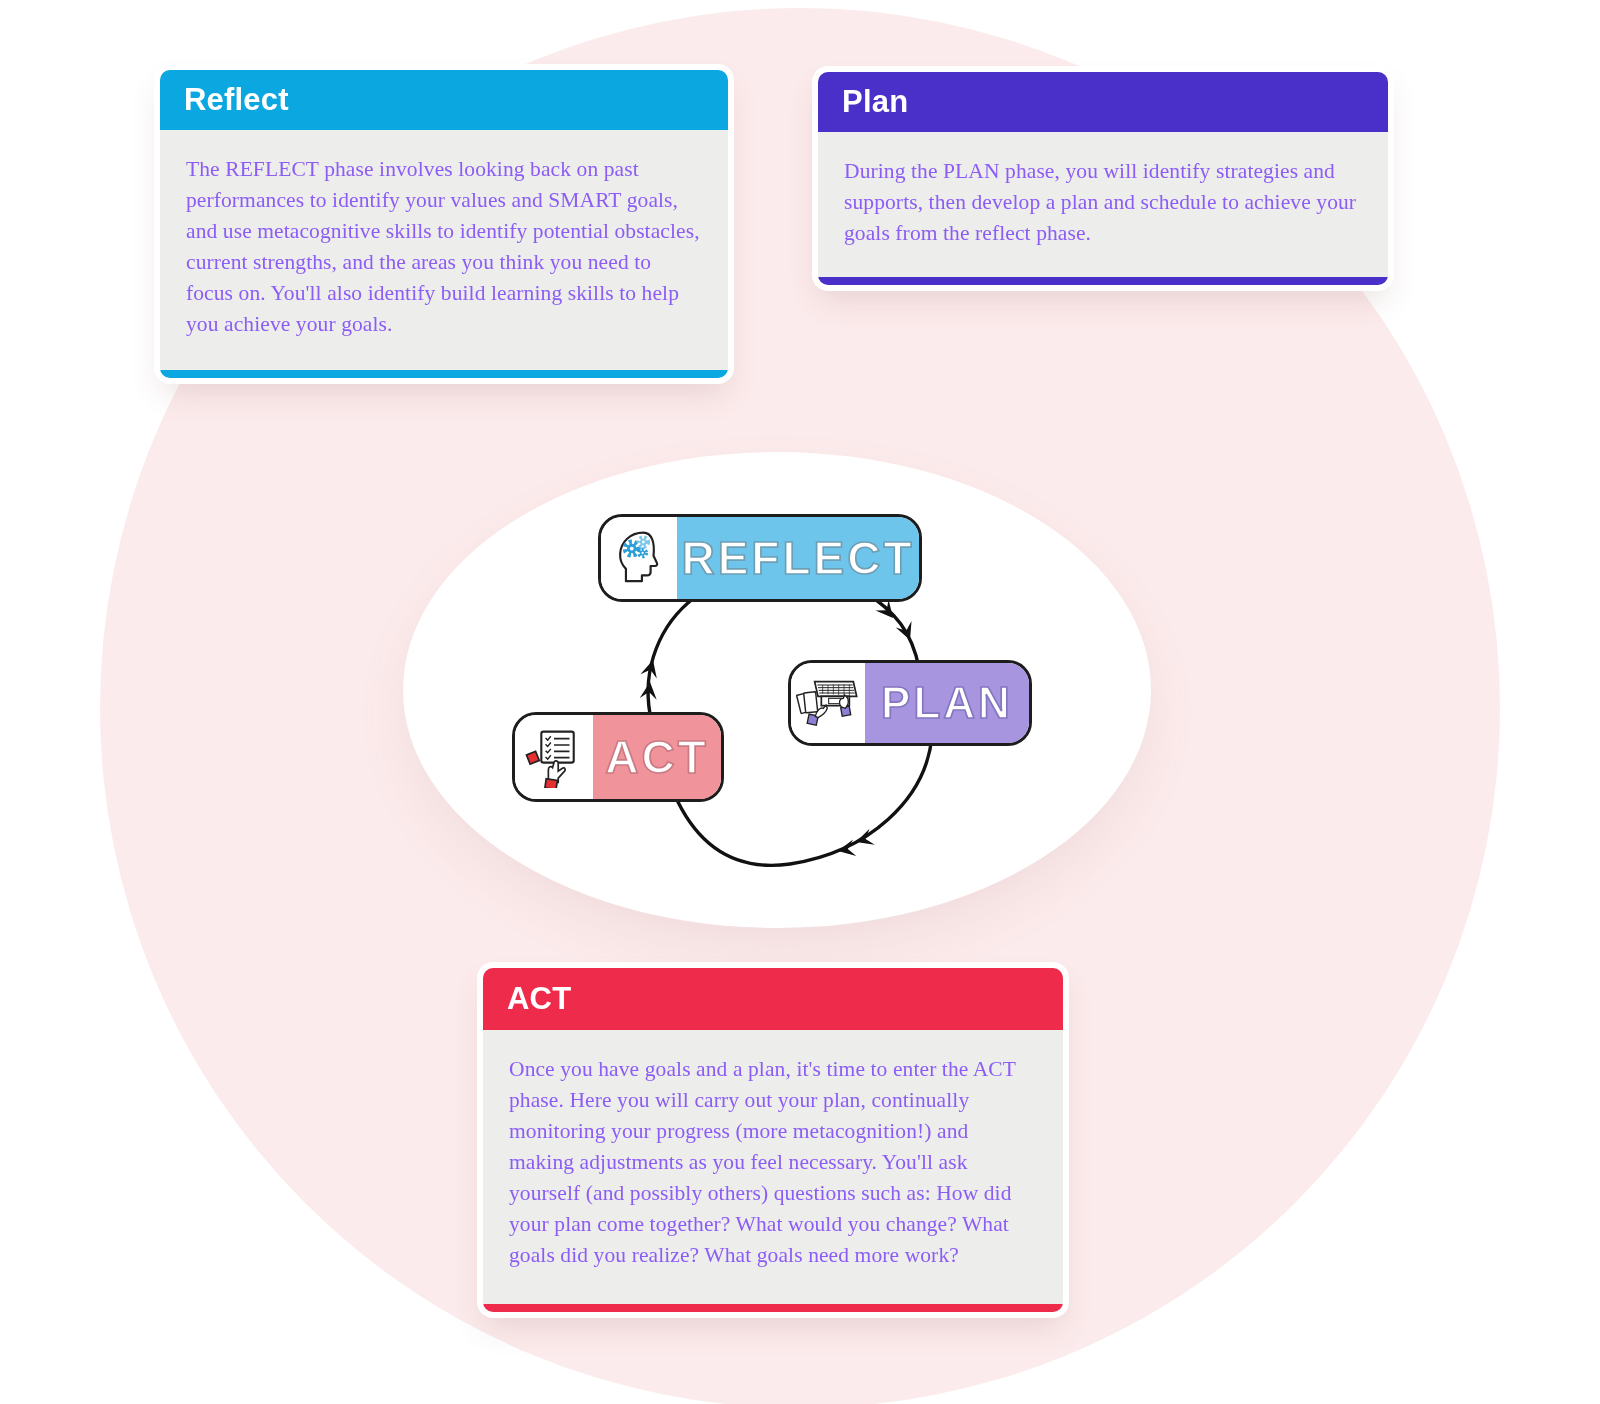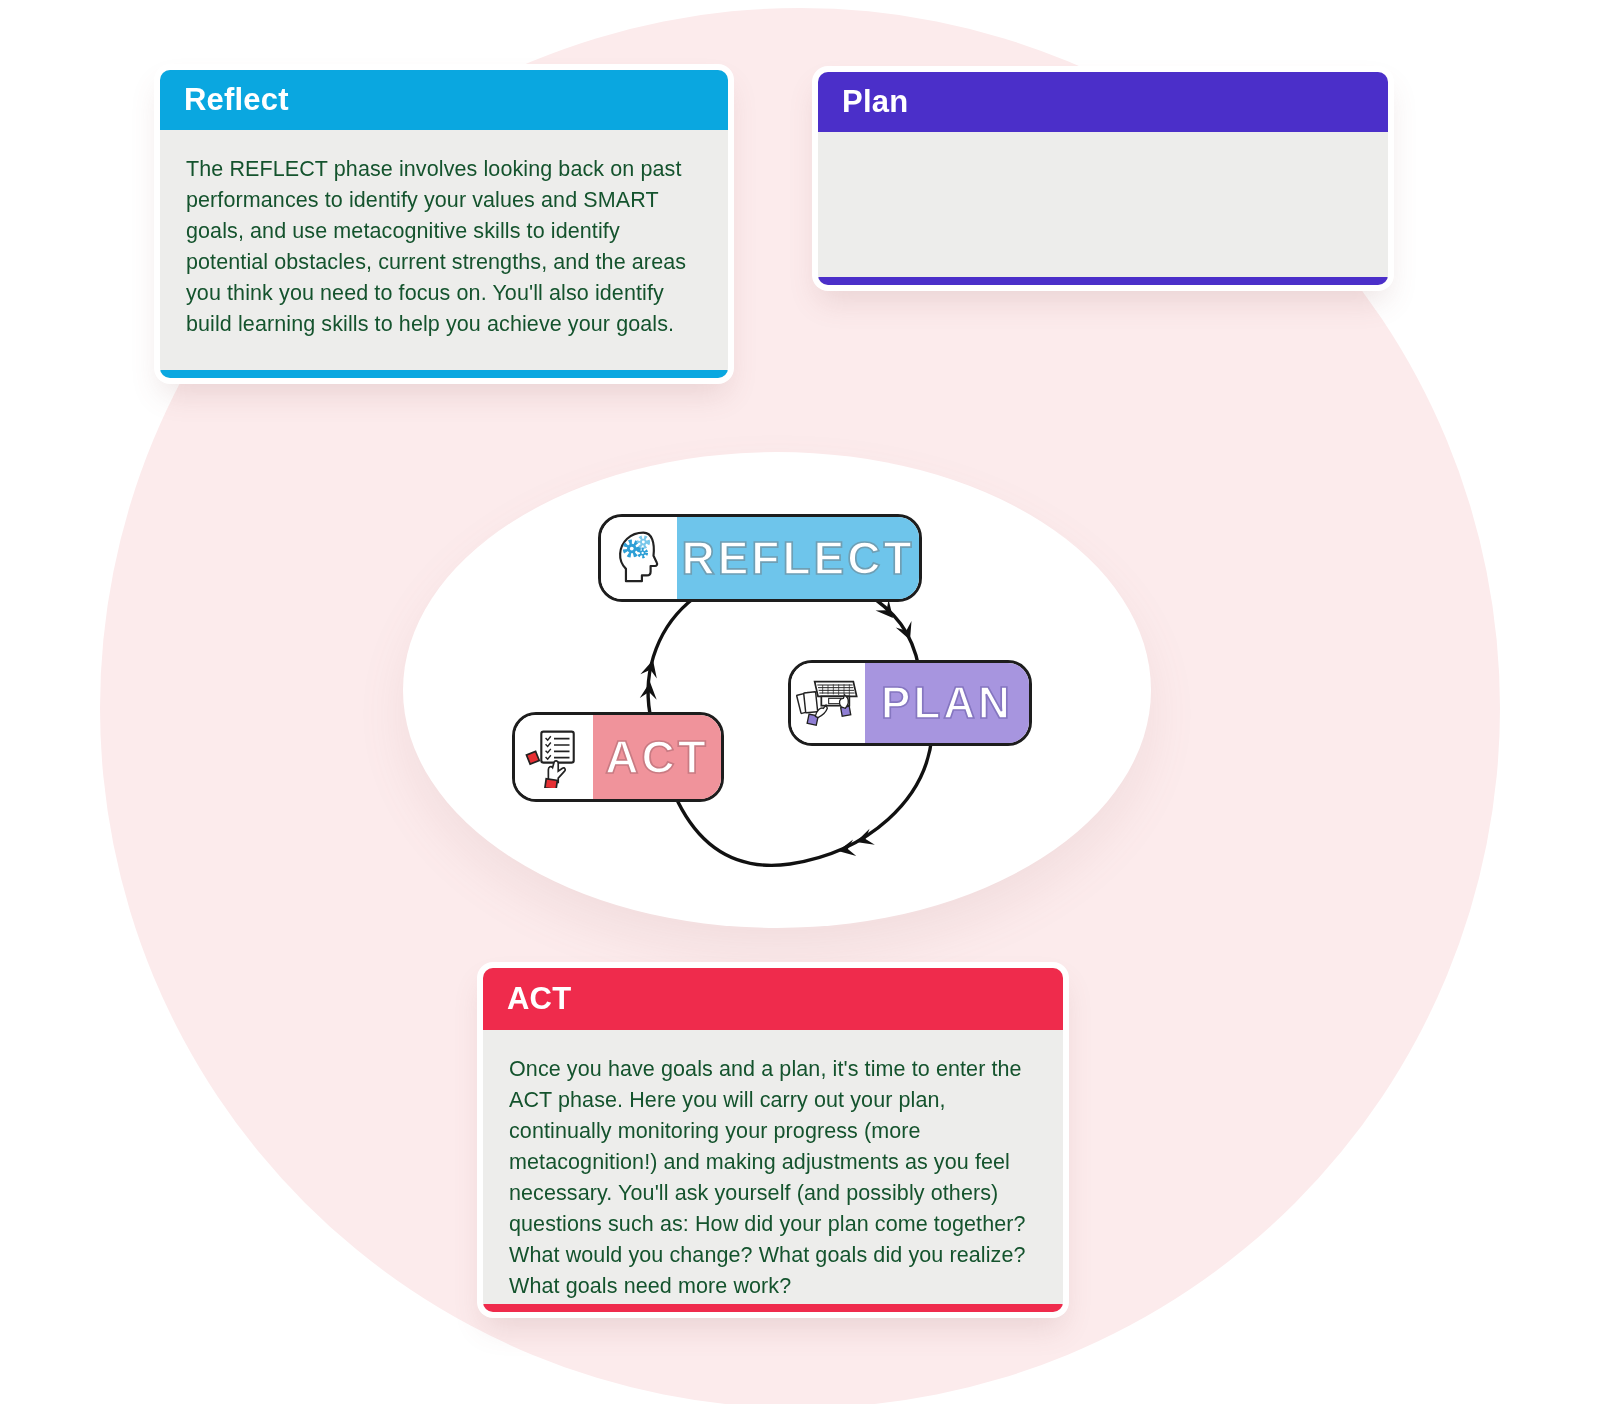--- a/index.html
+++ b/index.html
@@ -17,21 +17,21 @@
   }
   .arcs{position:absolute;left:0;top:0;z-index:2;}
   
   .card{
     position:absolute;z-index:4;border-radius:10px;overflow:hidden;background:#EDEDEB;
     box-shadow:0 0 0 6px #ffffff, 0 16px 30px rgba(140,90,90,0.16);
   }
   .card-header{height:60px;display:flex;align-items:center;padding:0 24px;}
   .card-header h2{margin:0;color:#ffffff;font-size:31px;font-weight:700;letter-spacing:0.2px;}
   .card-body{
-    padding:24px 26px 0 26px;color:#14532d;font-size:21.5px;line-height:31px;letter-spacing:0.1px;
+    padding:24px 26px 0 26px;color:#8b5cf6;font-size:21.5px;line-height:31px;letter-spacing:0.1px;font-family:Liberation Serif, serif;
   }
   .card-body p{margin:0;}
   .card-accent{position:absolute;left:0;right:0;bottom:0;height:8px;}
   .hdr-reflect,.bar-reflect{background:#0AA7E0;}
   .hdr-plan,.bar-plan{background:#4B2FC9;}
   .hdr-act,.bar-act{background:#EF2B4C;}
   .card-reflect{left:160px;top:70px;width:568px;height:308px;}
   .card-plan{left:818px;top:72px;width:570px;height:213px;}
   .card-act{left:483px;top:968px;width:580px;height:344px;}
   .card-act .card-header{height:62px;}
@@ -142,20 +142,23 @@
     <div class="card-body">
       <p>The REFLECT phase involves looking back on past performances to identify your values and SMART goals, and use metacognitive skills to identify potential obstacles, current strengths, and the areas you think you need to focus on. You'll also identify build learning skills to help you achieve your goals.</p>
     </div>
     <div class="card-accent bar-reflect"></div>
   </section>
 
   <section class="card card-plan">
     <header class="card-header hdr-plan">
       <h2>Plan</h2>
     </header>
+    <div class="card-body">
+      <p>During the PLAN phase, you will identify strategies and supports, then develop a plan and schedule to achieve your goals from the reflect phase.</p>
+    </div>
     <div class="card-accent bar-plan"></div>
   </section>
 
   <section class="card card-act">
     <header class="card-header hdr-act">
       <h2>ACT</h2>
     </header>
     <div class="card-body">
       <p>Once you have goals and a plan, it's time to enter the ACT phase. Here you will carry out your plan, continually monitoring your progress (more metacognition!) and making adjustments as you feel necessary. You'll ask yourself (and possibly others) questions such as: How did your plan come together? What would you change? What goals did you realize? What goals need more work?</p>
     </div>

